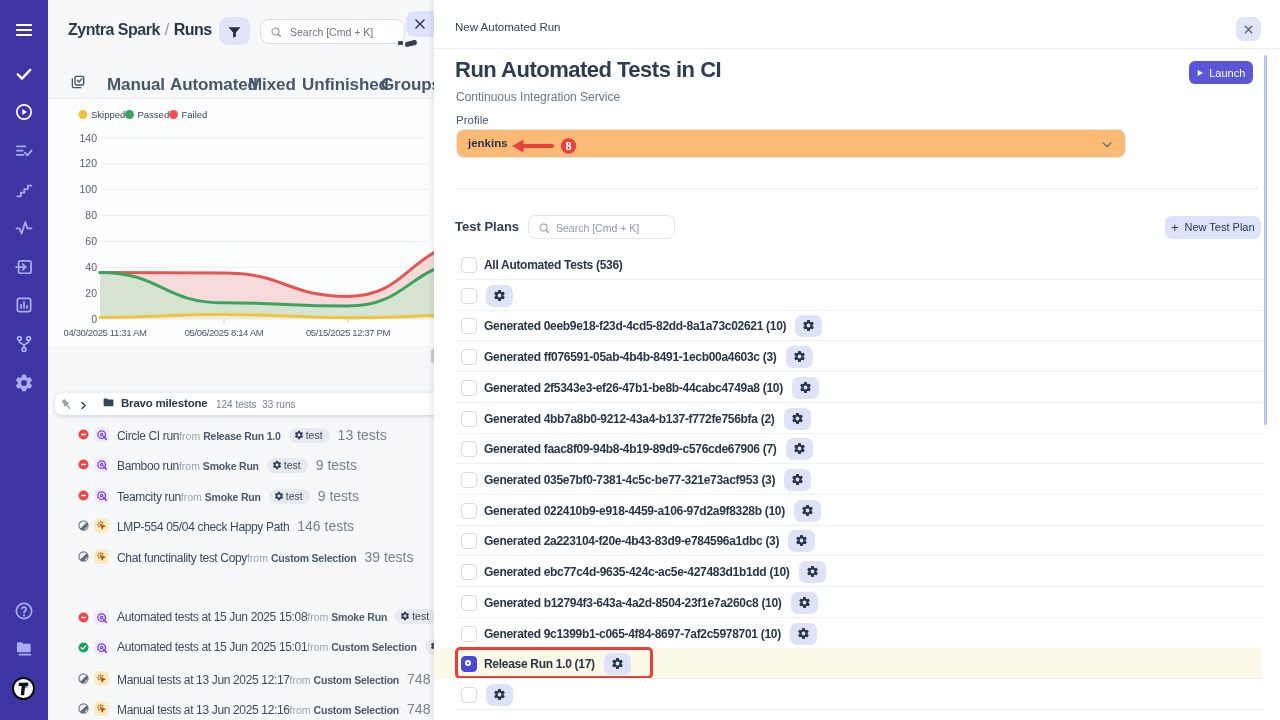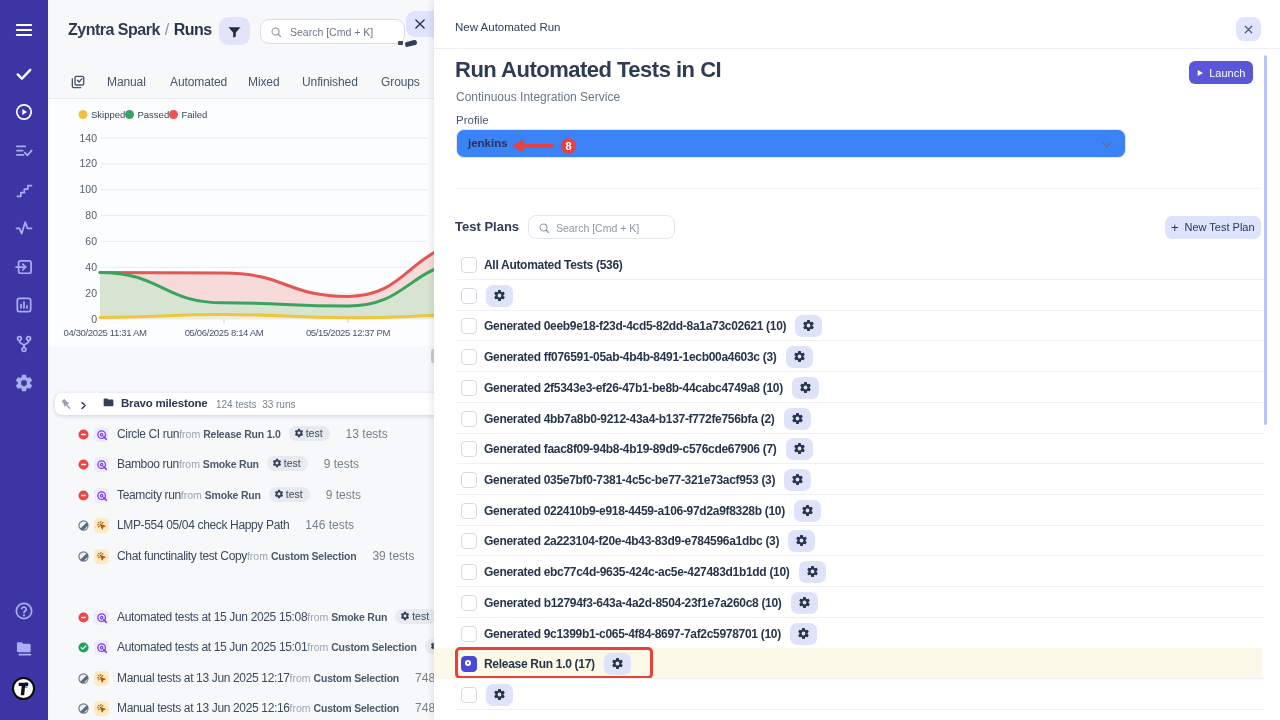--- a/index.html
+++ b/index.html
@@ -7,41 +7,41 @@
 #sidebar { position:absolute; left:0; top:0; width:48px; height:720px; background:#3c35a3; }
 .sic { position:absolute; left:14px; width:20px; height:20px; }
 #leftpanel { position:absolute; left:48px; top:0; width:386px; height:720px; background:#f7f8fa; }
 #lphead { position:absolute; left:0; top:0; width:386px; height:62px; background:#f7f8fa; }
 .crumb { position:absolute; left:20px; top:21px; font-size:16px; letter-spacing:-0.5px; font-weight:bold; color:#2f3b4e; }
 .crumb .sl { color:#8a94a3; font-weight:normal; padding:0 5px; }
 #filterbtn { position:absolute; left:171px; top:17px; width:31px; height:28px; background:#e2e4fa; border-radius:9px; }
 #searchbox { position:absolute; left:212px; top:19px; width:145px; height:25px; background:#fff; border:1px solid #d9dde4; border-radius:9px; }
 #lpclose { position:absolute; left:358px; top:11px; width:28px; height:26px; background:#dfe3fb; border-radius:9px 0 0 9px; }
 #tabs { position:absolute; left:0; top:62px; width:386px; height:37px; background:#f7f8fa; border-bottom:1px solid #e9ebee; }
-.tab { position:absolute; top:12.5px; font-size:12px; font-weight:400; letter-spacing:-0.1px; color:#46566b; }
+.tab { position:absolute; top:12.5px; font-size:17px; font-weight:700; letter-spacing:-0.1px; color:#46566b; }
 #chartcard { position:absolute; left:0; top:99px; width:386px; height:247px; background:#fcfdfe; }
 #runlist { position:absolute; left:0; top:346px; width:386px; height:374px; background:#f7f8fa; }
 .row { position:absolute; left:0; width:420px; height:30px; }
 .row .st { position:absolute; left:30px; top:10px; width:11px; height:11px; }
 .row .ti { position:absolute; left:46px; top:8px; width:15px; height:15px; border-radius:4.5px; }
 .row .name { position:absolute; left:69px; top:8px; font-size:12px; letter-spacing:-0.35px; color:#3b4a5e; white-space:nowrap; }
 .row .from { color:#9aa4b2; font-size:10.5px; letter-spacing:0; font-weight:normal; }
 .row .fb { color:#4b5a6d; font-size:10.5px; letter-spacing:-0.2px; font-weight:bold; }
-.row .cnt { color:#76818f; font-size:12px; letter-spacing:0; padding-left:16px; font-weight:normal; }
+.row .cnt { color:#76818f; font-size:14px; letter-spacing:0; padding-left:8px; font-weight:normal; }
 .pill { display:inline-block; background:#e7eaef; border-radius:9px; font-size:10.5px; letter-spacing:0; color:#3e4c5e; padding:1px 7px 2px 5px; margin-left:8px; position:relative; top:-1px; font-weight:normal;}
 #bravorow { position:absolute; left:7px; top:47px; width:413px; height:22px; background:#fff; border-radius:7px; box-shadow:0 1px 4px rgba(30,40,60,.18); }
 #modal { position:absolute; left:434px; top:0; width:846px; height:720px; background:#fff; box-shadow:-2px 0 6px rgba(30,40,60,.10); }
 #mhead { position:absolute; left:0; top:0; width:846px; height:43px; border-bottom:1px solid #eceef1;margin-top:6px; }
 #mhead .t { position:absolute; left:21px; top:15px; font-size:11.5px; color:#31405a; }
 #mclose { position:absolute; left:802px; top:11px; width:25px; height:23.5px; background:#e0e5fb; border-radius:8px; }
 h1 { position:absolute; left:21px; top:57px; font-size:22px; font-weight:bold; color:#2d3c52; letter-spacing:-0.5px; }
 .sub { position:absolute; left:22px; top:90px; font-size:12px; color:#6a7687;text-align:center; }
 #launch { position:absolute; left:755px; top:61px; width:63.5px; height:23px; background:#5956d8; border-radius:6px; color:#fff; font-size:11px; }
 .plabel { position:absolute; left:22px; top:114px; font-size:11.5px; color:#49576b; }
-#select { position:absolute; left:22px; top:129px; width:670px; height:29px; border:1px solid #e3e7ec; border-radius:8px; background:#3b82f6; }
+#select { position:absolute; left:22px; top:129px; width:670px; height:29px; border:1px solid #e3e7ec; border-radius:8px; background:#fdba74; }
 #select .v { position:absolute; left:11px; top:7px; font-size:11.5px; font-weight:bold; color:#27354a; }
 #divider1 { position:absolute; left:23px; top:188px; width:802px; height:1px; background:#eceef1; }
 #tphead { position:absolute; left:21px; top:219px; font-size:13px; font-weight:bold; color:#2d3c52; }
 #tpsearch { position:absolute; left:94px; top:215px; width:147px; height:24px; border:1px solid #e3e7ec; border-radius:8px; background:#fff; }
 #newtp { position:absolute; left:731px; top:215.5px; width:95.5px; height:23px; background:#dde3fb; border-radius:7px; font-size:11px; color:#2b3950; }
 #plans { position:absolute; left:0; top:249px; width:846px; height:471px; }
 .prow { position:absolute; left:0; width:846px; height:31px; display:flex; align-items:center; }
 .prow .sep { position:absolute; left:22px; bottom:0; width:808px; height:1px; background:#eef0f3; }
 .prow .cb { position:relative; margin-left:27px; width:16px; height:16px; border:1px solid #d6dbe2; border-radius:4px; background:#fff; flex:none; }
 .prow .lbl { margin-left:7px; font-size:12px; letter-spacing:-0.3px; font-weight:bold; color:#27354a; white-space:nowrap; }

